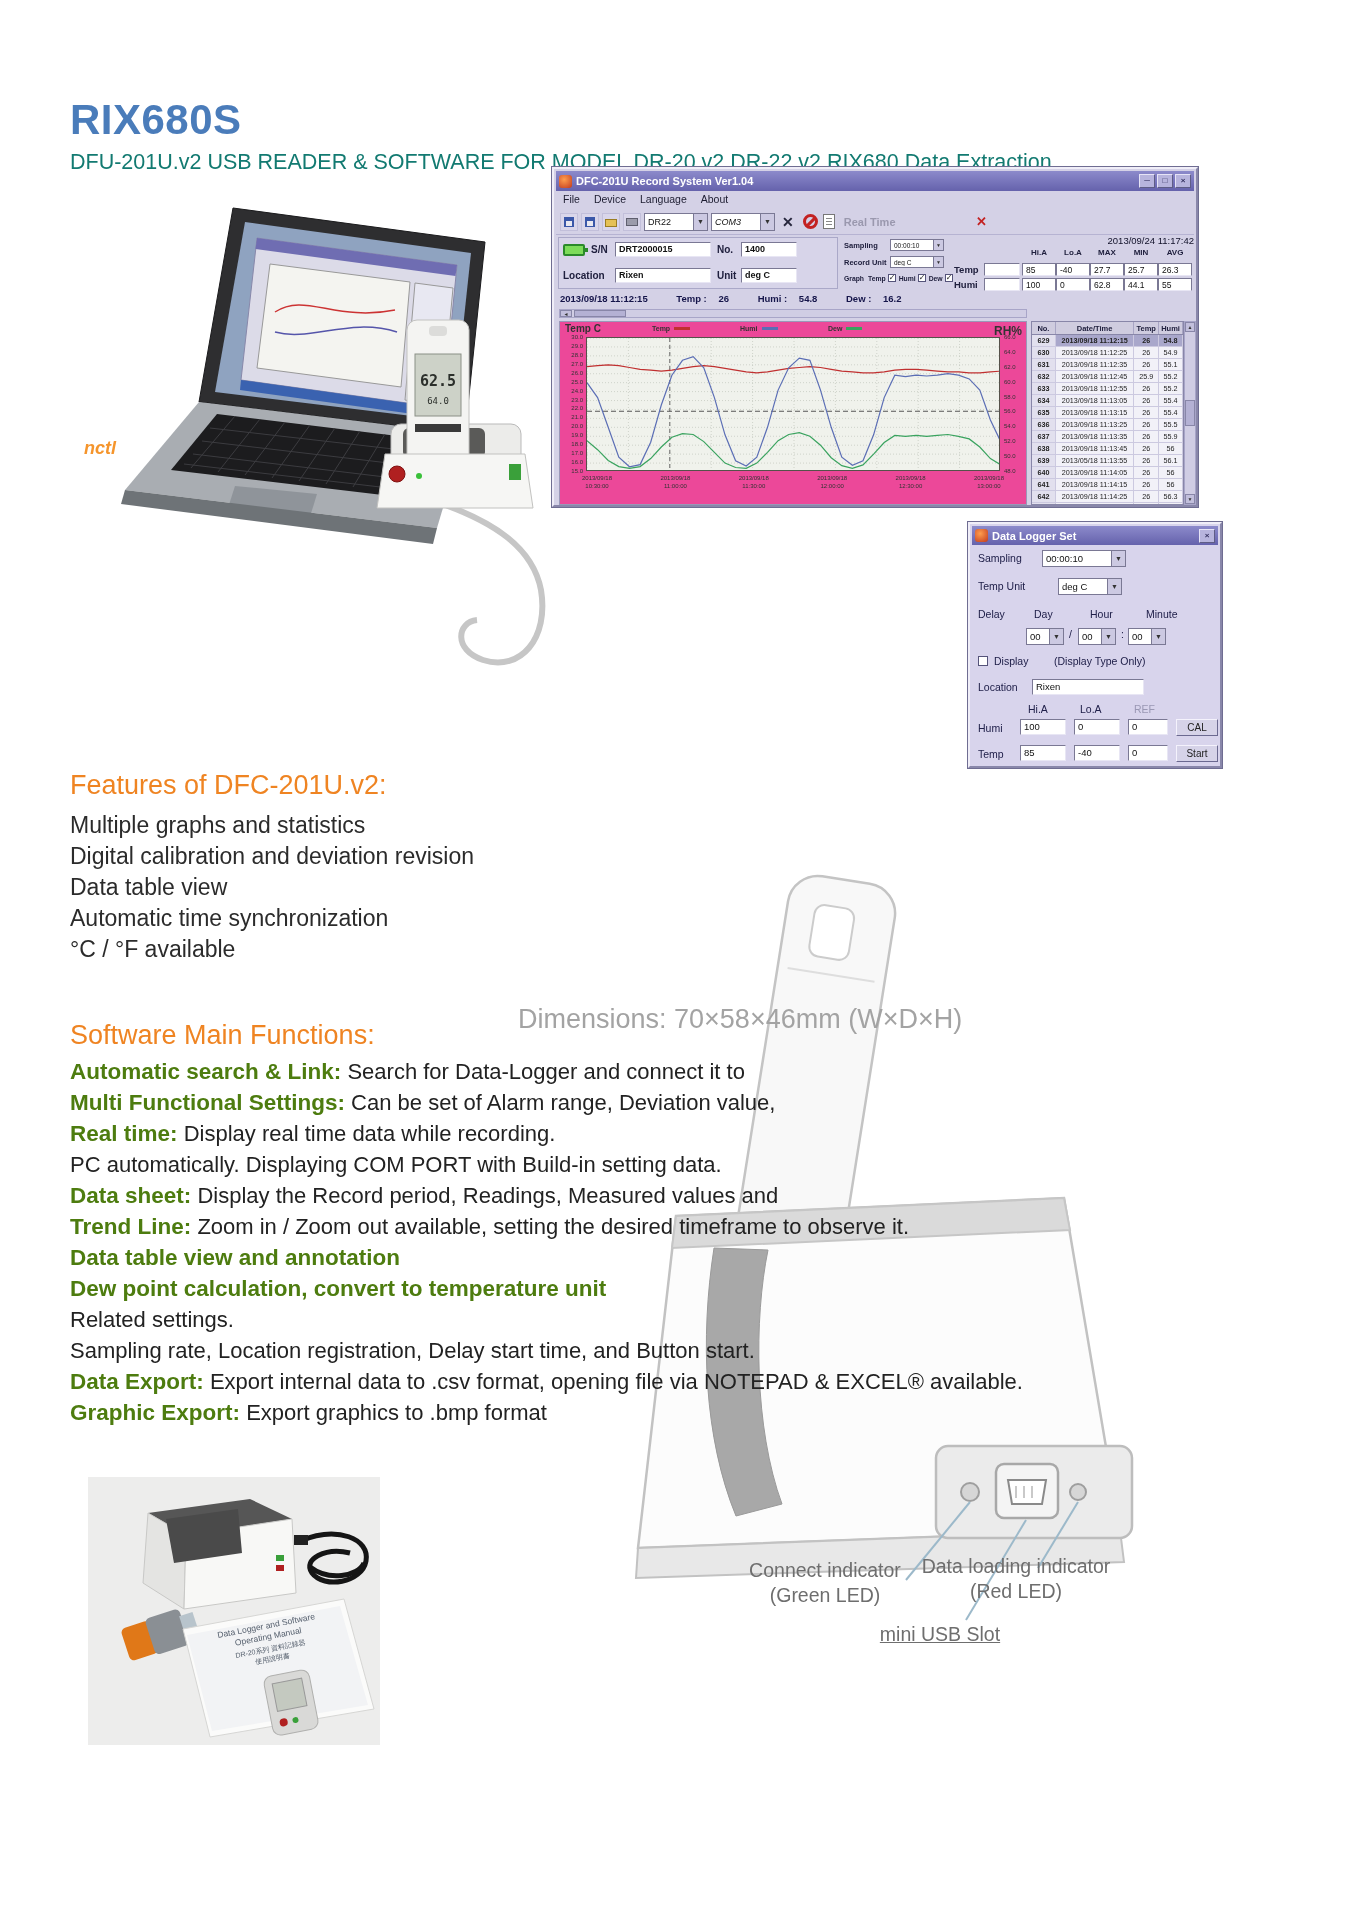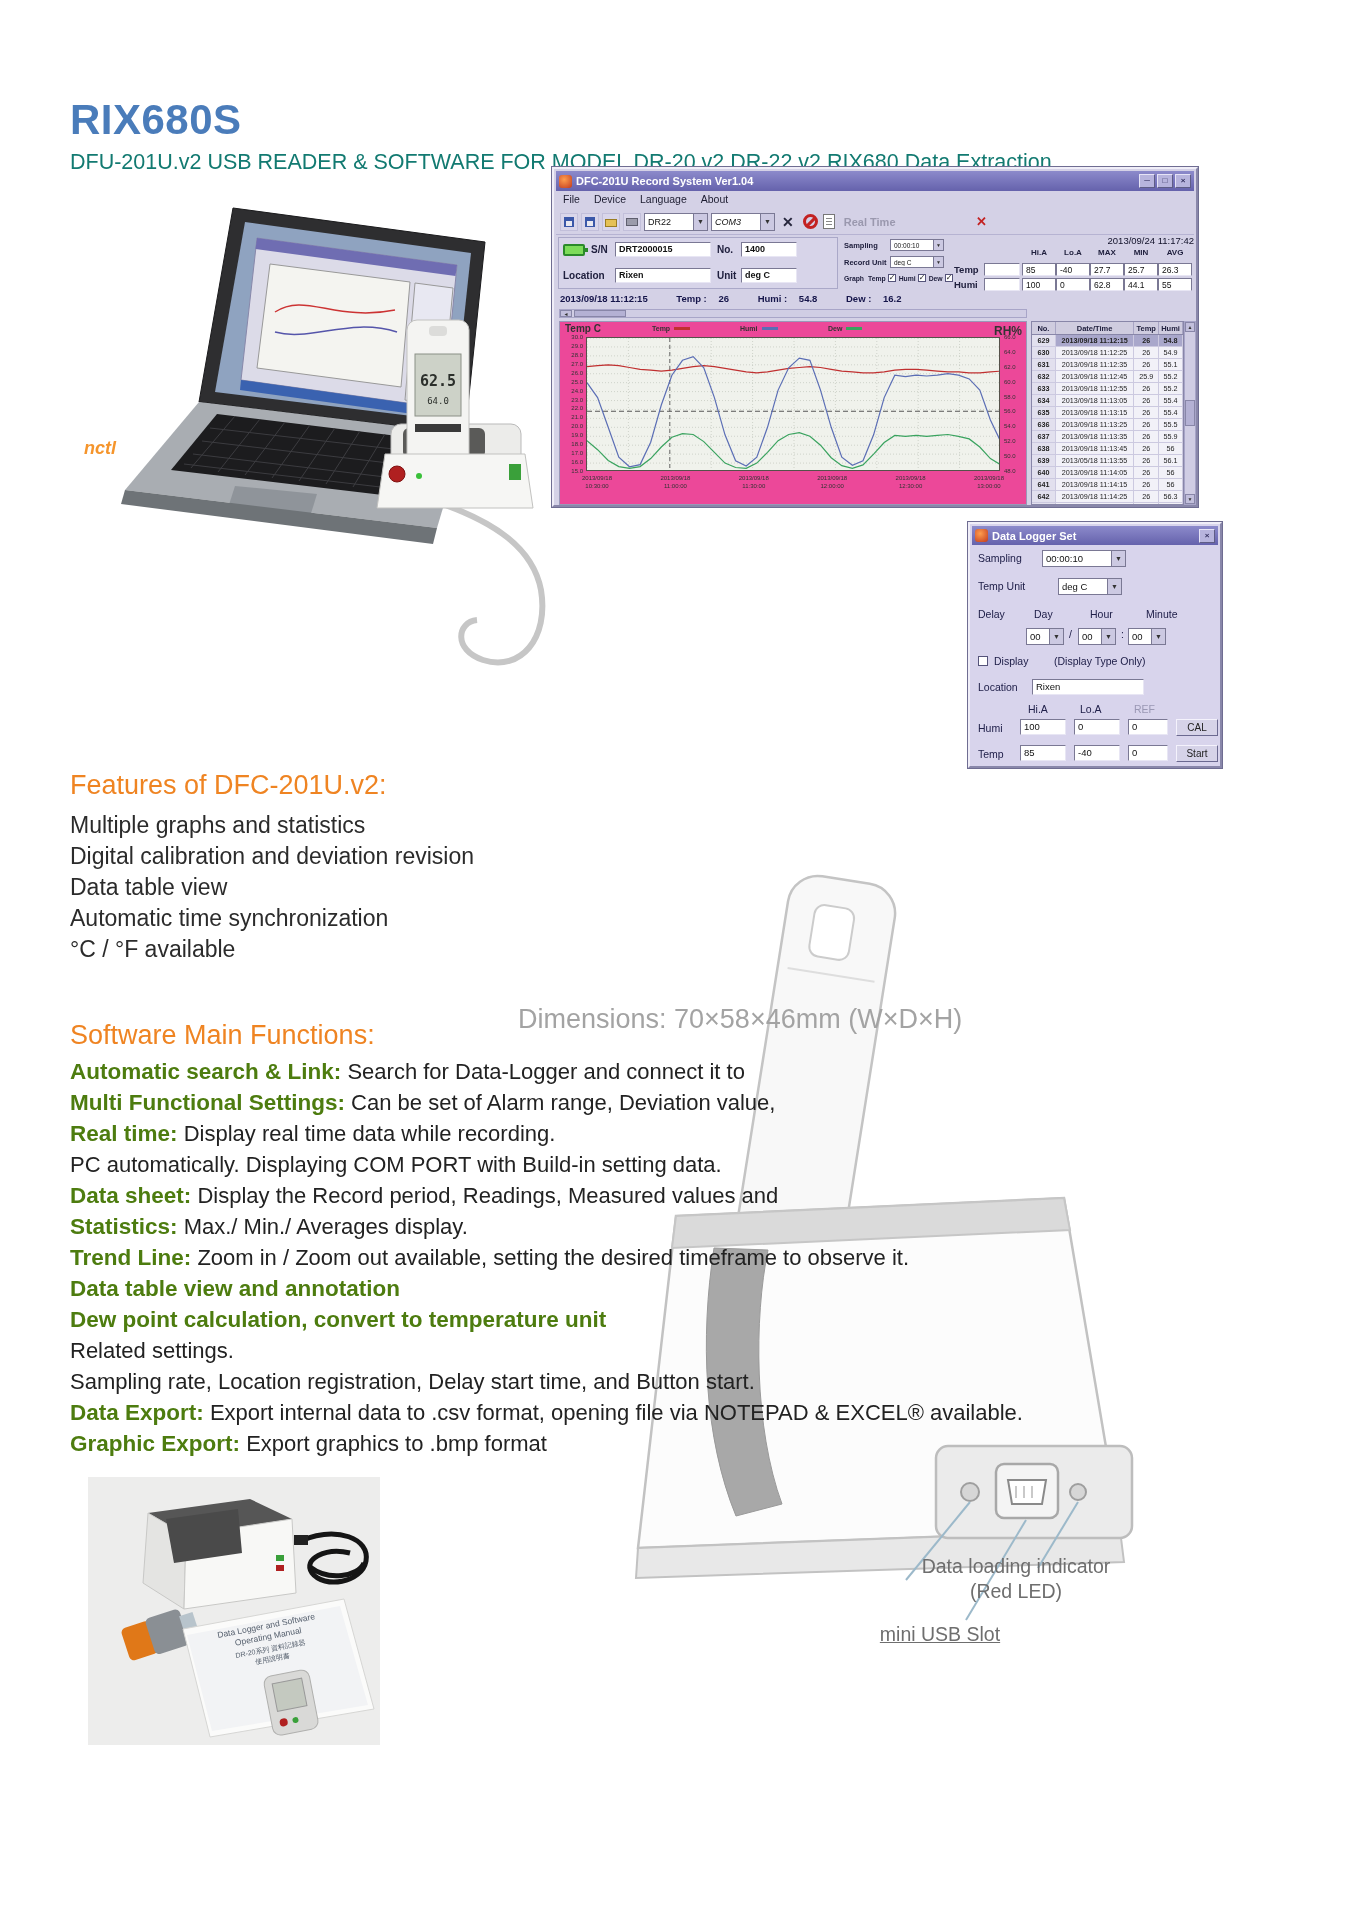--- a/index.html
+++ b/index.html
@@ -602,21 +602,20 @@
       <div class="fl"><b>Automatic search &amp; Link:</b><span> Search for Data-Logger and connect it to</span></div>
 
       <div class="fl"><b>Multi Functional Settings:</b><span> Can be set of Alarm range, Deviation value,</span></div>
 
       <div class="fl"><b>Real time:</b><span> Display real time data while recording.</span></div>
 
       <div class="fl"><b></b><span>PC automatically. Displaying COM PORT with Build-in setting data.</span></div>
 
       <div class="fl"><b>Data sheet:</b><span> Display the Record period, Readings, Measured values and</span></div>
 
-      <div class="fl"><b>Statistics:</b><span> Max./ Min./ Averages display.</span></div>
 
       <div class="fl"><b>Trend Line:</b><span> Zoom in / Zoom out available, setting the desired timeframe to observe it.</span></div>
 
       <div class="fl"><b>Data table view and annotation</b><span></span></div>
 
       <div class="fl"><b>Dew point calculation, convert to temperature unit</b><span></span></div>
 
       <div class="fl"><b></b><span>Related settings.</span></div>
 
       <div class="fl"><b></b><span>Sampling rate, Location registration, Delay start time, and Button start.</span></div>
@@ -676,20 +675,24 @@
     <path d="M390 612 L428 612 L424 636 L394 636 Z" fill="#ffffff" stroke="#8a8a8a" stroke-width="2"></path>
     <path d="M398 618 L398 630 M406 618 L406 630 M414 618 L414 630" stroke="#b8b8b8" stroke-width="1.5"></path>
     <circle cx="460" cy="624" r="8" fill="#d6d6d6" stroke="#9e9e9e" stroke-width="2"></circle>
     <g stroke="#9cb9ca" stroke-width="2">
       <path d="M352 634 L288 712"></path>
       <path d="M408 652 L348 752"></path>
       <path d="M460 634 L420 700"></path>
     </g>
   </svg>
 
+  <div class="callout" style="left:715px; top:1558px; width:220px;">
+    <div>Connect indicator</div>
+    <div>(Green LED)</div>
+  </div>
   <div class="callout" style="left:896px; top:1554px; width:240px;">
     <div>Data loading indicator</div>
     <div>(Red LED)</div>
   </div>
   <div class="callout" style="left:875px; top:1622px; width:130px;text-decoration:underline;">
     <div>mini USB Slot</div>
   </div>
 
 </div>
 

